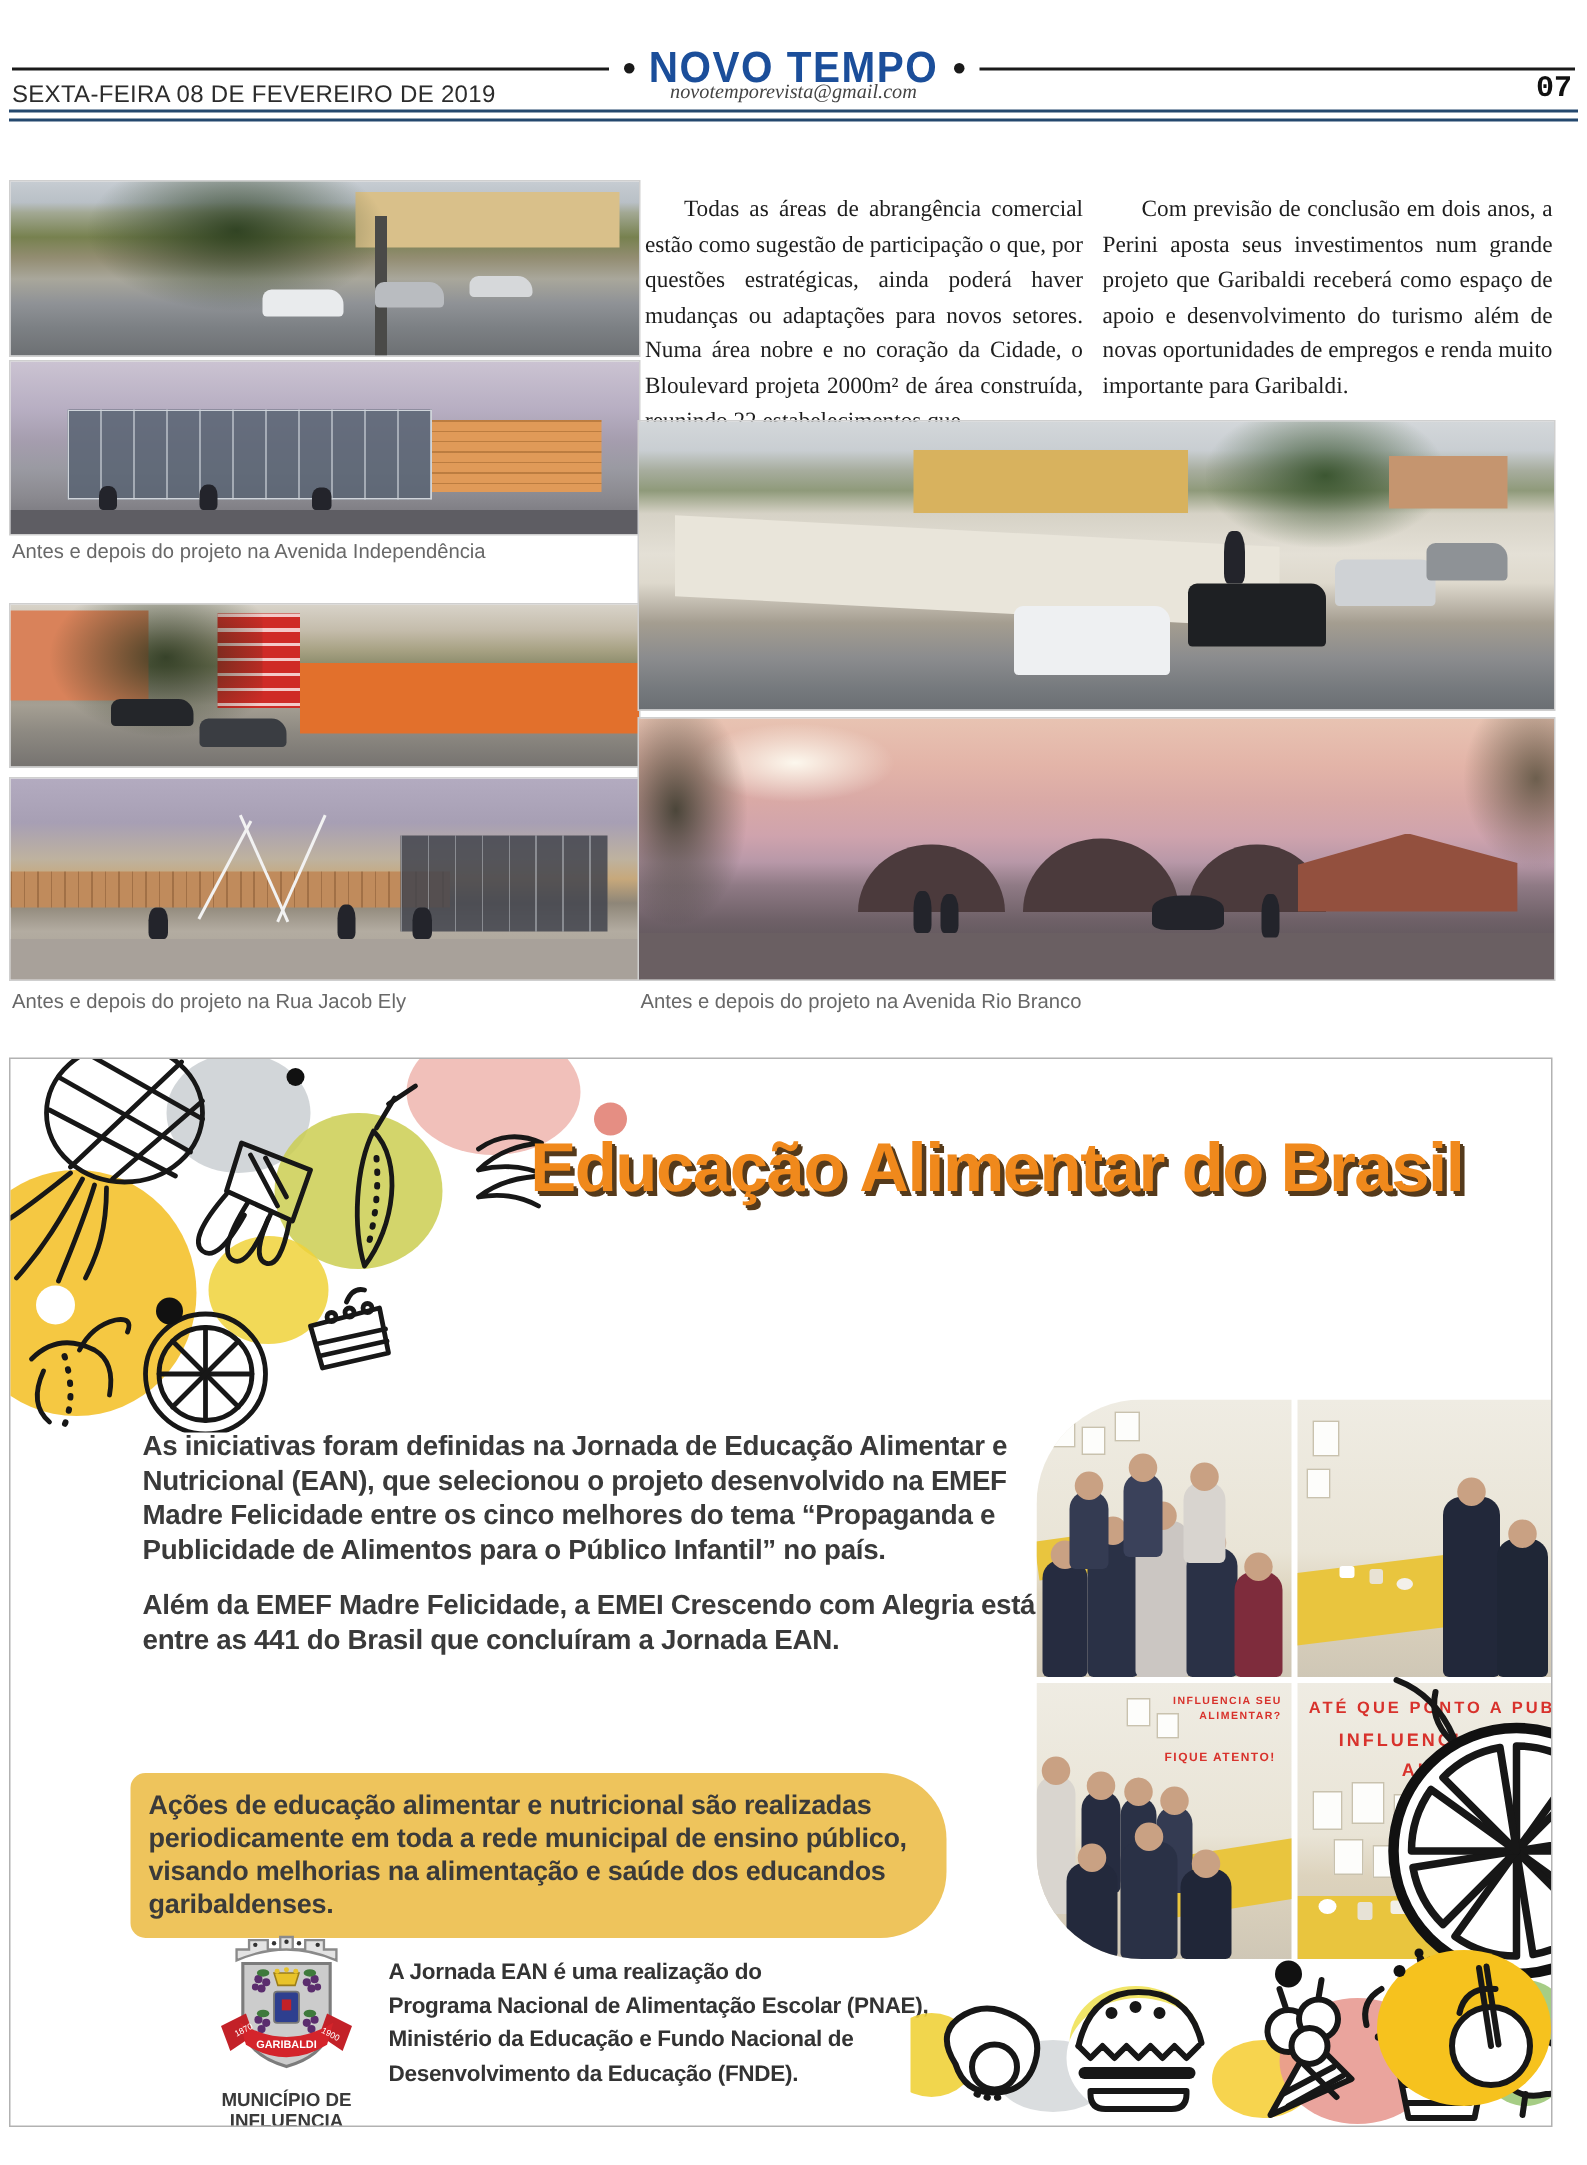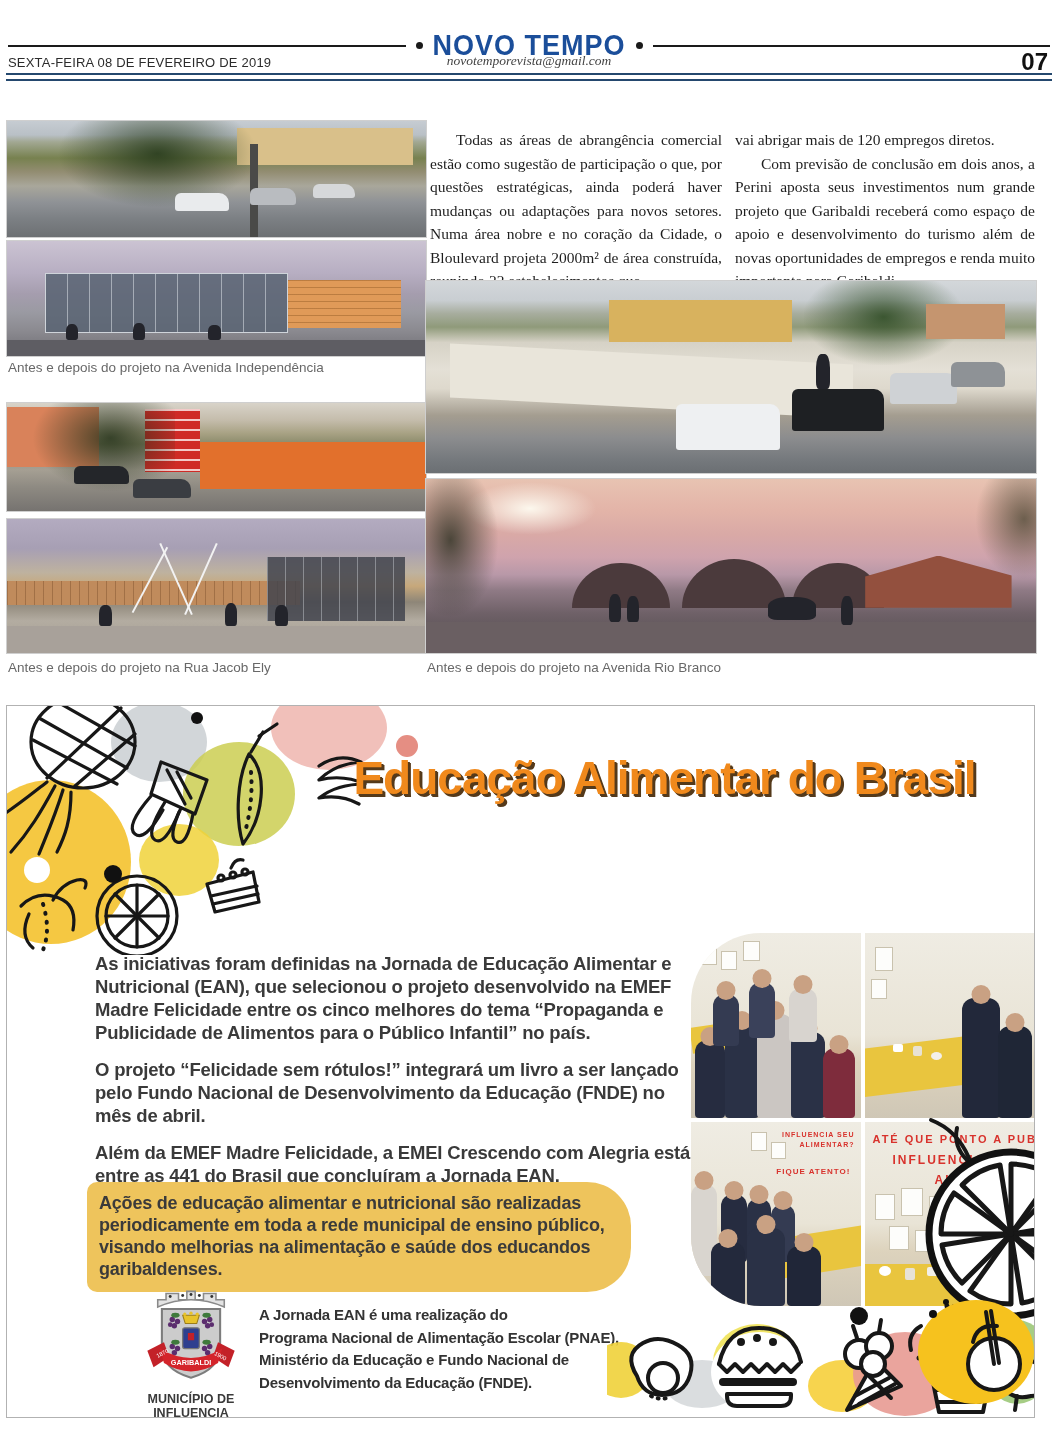--- a/index.html
+++ b/index.html
@@ -4,24 +4,24 @@
 <style>
   html,body{margin:0;padding:0;}
   body{width:1058px;height:1443px;position:relative;background:#fff;overflow:hidden;
        font-family:"Liberation Sans",sans-serif;color:#222;}
 
   
   .masthead{position:absolute;top:30px;left:8px;right:8px;display:flex;align-items:center;gap:10px;}
   .mast-line{flex:1;height:2px;background:#1a1a1a;}
   .mast-dot{width:7px;height:7px;border-radius:50%;background:#1a1a1a;}
   .mast-title{font-size:27px;font-weight:700;color:#1b4e9a;letter-spacing:1px;transform:scaleY(1.08);}
-  .head-date{position:absolute;top:55px;left:8px;font-size:13px;color:#2c2c2c;letter-spacing:.2px;}
+  .head-date{position:absolute;top:55px;left:8px;font-size:16px;color:#2c2c2c;letter-spacing:.2px;}
   .head-email{position:absolute;top:53px;left:0;right:0;text-align:center;
               font-family:"Liberation Serif",serif;font-style:italic;font-size:13.5px;color:#444;}
-  .head-page{position:absolute;top:48px;right:10px;font-size:24px;font-weight:700;color:#111;}
+  .head-page{position:absolute;top:48px;right:10px;font-size:20px;font-weight:700;color:#111;font-family:Liberation Mono, monospace;}
   .head-rule{position:absolute;top:73px;left:6px;right:6px;height:4px;
              border-top:2px solid #24486e;border-bottom:2px solid #24486e;}
 
   
   .photo{position:absolute;overflow:hidden;border:1px solid #cfcfcf;background:#bbb;}
   .caption{position:absolute;font-size:13.5px;color:#686868;}
 
   .ph-a1{background:linear-gradient(180deg,#c6ccd2 0%,#b9c0c6 12%,#a2a893 18%,#77814f 32%,#938d72 44%,#a9a79b 56%,#8f9296 70%,#7c8084 84%,#6d7073 100%);}
   .ph-a2{background:linear-gradient(180deg,#cbc3d2 0%,#b7aec2 28%,#a59dae 46%,#9a9aa2 62%,#8b8a90 78%,#6e6d73 100%);}
   .ph-b1{background:linear-gradient(180deg,#d8d3c9 0%,#c4bcab 16%,#a8a284 28%,#8a8a6a 38%,#9a9585 50%,#a59f93 62%,#8e8a82 78%,#767370 100%);}
@@ -126,21 +126,20 @@
   <div class="fig" style="left:22%;bottom:20%;width:3%;height:16%;"></div>
   <div class="fig" style="left:52%;bottom:20%;width:3%;height:17%;"></div>
   <div class="fig" style="left:64%;bottom:20%;width:3%;height:16%;"></div>
 </div>
 <div class="caption" style="left:8px;top:660px;text-align:center;">Antes e depois do projeto na Rua Jacob Ely</div>
 
 <div class="artcol" style="left:430px;top:128px;width:292px;">
   <p class="indent">Todas as áreas de abrangência comercial estão como sugestão de participação o que, por questões estratégicas, ainda poderá haver mudanças ou adaptações para novos setores. Numa área nobre e no coração da Cidade, o Bloulevard projeta 2000m² de área construída, reunindo 22 estabelecimentos que</p>
 </div>
 <div class="artcol" style="left:735px;top:128px;width:300px;">
-  <p>vai abrigar mais de 120 empregos diretos.</p>
   <p class="indent">Com previsão de conclusão em dois anos, a Perini aposta seus investimentos num grande projeto que Garibaldi receberá como espaço de apoio e desenvolvimento do turismo além de novas oportunidades de empregos e renda muito importante para Garibaldi.</p>
 </div>
 
 <div class="photo ph-c1" style="left:425px;top:280px;width:610px;height:192px;">
   <div class="ov" style="left:4%;top:38%;width:66%;height:28%;background:#e9e5da;transform:skewY(3deg);"></div>
   <div class="ov" style="left:30%;top:10%;width:30%;height:22%;background:#d8b25e;"></div>
   <div class="ov" style="left:62%;top:-6%;width:26%;height:50%;background:radial-gradient(ellipse at 50% 50%,rgba(42,72,32,.85),rgba(42,72,32,0) 72%);"></div>
   <div class="ov" style="left:82%;top:12%;width:13%;height:18%;background:#c5956f;"></div>
   <div class="car" style="left:41%;top:64%;width:17%;height:24%;background:#eef0f2;"></div>
   <div class="car" style="left:60%;top:56%;width:15%;height:22%;background:#1e2023;"></div>
@@ -217,21 +216,20 @@
     <circle cx="198" cy="18" r="6" fill="#111"></circle>
     <circle cx="114" cy="174" r="9" fill="#111"></circle>
   </svg>
 
   <div class="headline">
     <div>Educação Alimentar do Brasil</div>
   </div>
 
   <div class="f-text">
     <p>As iniciativas foram definidas na Jornada de Educação Alimentar e Nutricional (EAN), que selecionou o projeto desenvolvido na EMEF Madre Felicidade entre os cinco melhores do tema “Propaganda e Publicidade de Alimentos para o Público Infantil” no país.</p>
-    <p>O projeto “Felicidade sem rótulos!” integrará um livro a ser lançado pelo Fundo Nacional de Desenvolvimento da Educação (FNDE) no mês de abril.</p>
     <p>Além da EMEF Madre Felicidade, a EMEI Crescendo com Alegria está entre as 441 do Brasil que concluíram a Jornada EAN.</p>
   </div>
 
   <div class="highlight">Ações de educação alimentar e nutricional são realizadas periodicamente em toda a rede municipal de ensino público, visando melhorias na alimentação e saúde dos educandos garibaldenses.</div>
 
   <div class="logo-blk">
     <svg width="96" height="104" viewBox="0 0 92 100">
       <path d="M14,24 Q46,10 78,24 L78,17 L70,17 L70,11 L58,11 L58,17 L50,17 L50,9 L42,9 L42,17 L34,17 L34,11 L22,11 L22,17 L14,17 Z" fill="#e3e3e3" stroke="#8a8a8a" stroke-width="1.5"></path>
       <circle cx="26" cy="14" r="1.4" fill="#333"></circle>
         <circle cx="38" cy="13" r="1.4" fill="#333"></circle>

